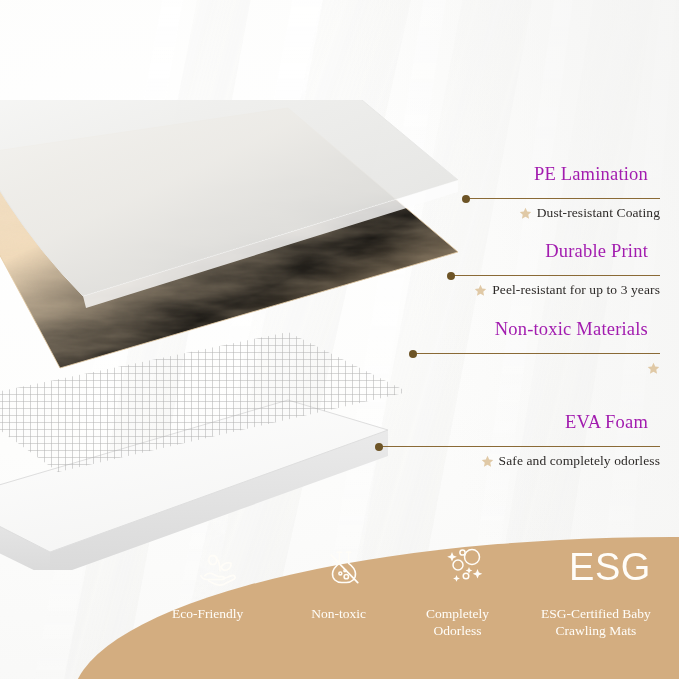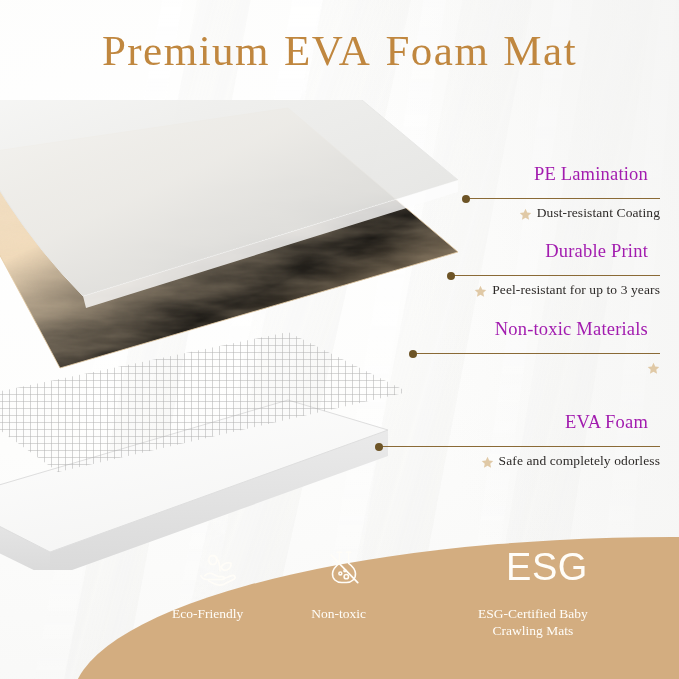--- a/index.html
+++ b/index.html
@@ -78,21 +78,21 @@
     top: -3.5px;
     width: 8px; height: 8px;
     border-radius: 50%;
     background: #6d5426;
   }
   .callout .sub {
     position: absolute;
     right: 0;
     top: 7px;
     display: flex;
-    align-items: center;
+    align-items: flex-start;
     gap: 5px;
     font-family: "Liberation Serif", serif;
     font-size: 13.5px;
     color: #2d2a28;
     letter-spacing: 0.1px;
     white-space: nowrap;
     text-align: right;
   }
   .callout .sub .star { flex: 0 0 auto; margin-top: 2px; }
   .callout .sub .subtext { display: block; line-height: 1.22; }
@@ -179,23 +179,20 @@
     <g fill="url(#rayg)" opacity="0.85">
       <path d="M300,-40 L330,-40 L195,700 L160,700 Z"></path>
       <path d="M430,-40 L452,-40 L340,700 L310,700 Z"></path>
       <path d="M560,-40 L578,-40 L480,700 L455,700 Z"></path>
       <path d="M665,-40 L679,-40 L620,700 L590,700 Z"></path>
       <path d="M170,-40 L190,-40 L60,700 L30,700 Z"></path>
     </g>
   </svg>
   <div class="bg-soft-right"></div>
 
-  <div class="title">
-    <span class="w">Premium</span><span class="w">EVA</span><span class="w">Foam</span><span class="w">Mat</span>
-  </div>
 
   <svg class="product" viewBox="0 0 470 470">
     <defs>
       <linearGradient id="peGrad" x1="0" y1="0" x2="0.75" y2="1">
         <stop offset="0%" stop-color="#fbfbfa"></stop>
         <stop offset="45%" stop-color="#eeeeec"></stop>
         <stop offset="100%" stop-color="#e2e2e0"></stop>
       </linearGradient>
       <linearGradient id="printGrad" x1="0.1" y1="0" x2="0.95" y2="0.9">
         <stop offset="0%" stop-color="#f6e6cf"></stop>
@@ -339,20 +336,36 @@
             <circle cx="26.5" cy="34.5" r="2.4"></circle>
             <circle cx="25" cy="28" r="1.1"></circle>
             <path d="M10 11 L39 41" stroke-width="1.9"></path>
           </svg>
         </div>
         <div class="cap">Non-toxic</div>
       </div>
 
       <div class="gap-b"></div>
 
+      <div class="band-item">
+        <div class="ico">
+          <svg width="48" height="48" viewBox="0 0 48 48" fill="none" stroke="#fffdf8" stroke-width="1.5">
+            <circle cx="31" cy="14" r="7.5"></circle>
+            <circle cx="17" cy="22" r="5"></circle>
+            <circle cx="21.5" cy="9.5" r="2.6"></circle>
+            <circle cx="25" cy="33" r="2.8"></circle>
+            <path d="M11 9 L12.4 12.4 L15.8 13.8 L12.4 15.2 L11 18.6 L9.6 15.2 L6.2 13.8 L9.6 12.4 Z" fill="#fffdf8" stroke="none"></path>
+            <path d="M36.5 26 L37.9 29.4 L41.3 30.8 L37.9 32.2 L36.5 35.6 L35.1 32.2 L31.7 30.8 L35.1 29.4 Z" fill="#fffdf8" stroke="none"></path>
+            <path d="M28 24 L29 26.4 L31.4 27.4 L29 28.4 L28 30.8 L27 28.4 L24.6 27.4 L27 26.4 Z" fill="#fffdf8" stroke="none"></path>
+            <path d="M15.5 32 L16.5 34.4 L18.9 35.4 L16.5 36.4 L15.5 38.8 L14.5 36.4 L12.1 35.4 L14.5 34.4 Z" fill="#fffdf8" stroke="none"></path>
+          </svg>
+        </div>
+        <div class="cap">Completely
+Odorless</div>
+      </div>
 
       <div class="gap-c"></div>
 
       <div class="band-item esg">
         <div class="esgmark">ESG</div>
         <div class="cap">ESG-Certified Baby
 Crawling Mats</div>
       </div>
 
     </div>

